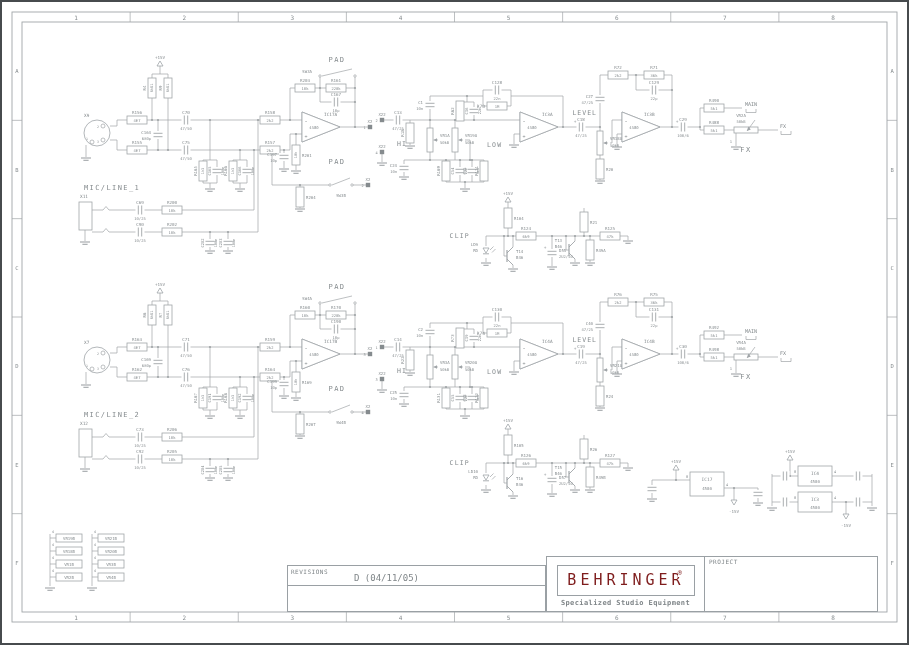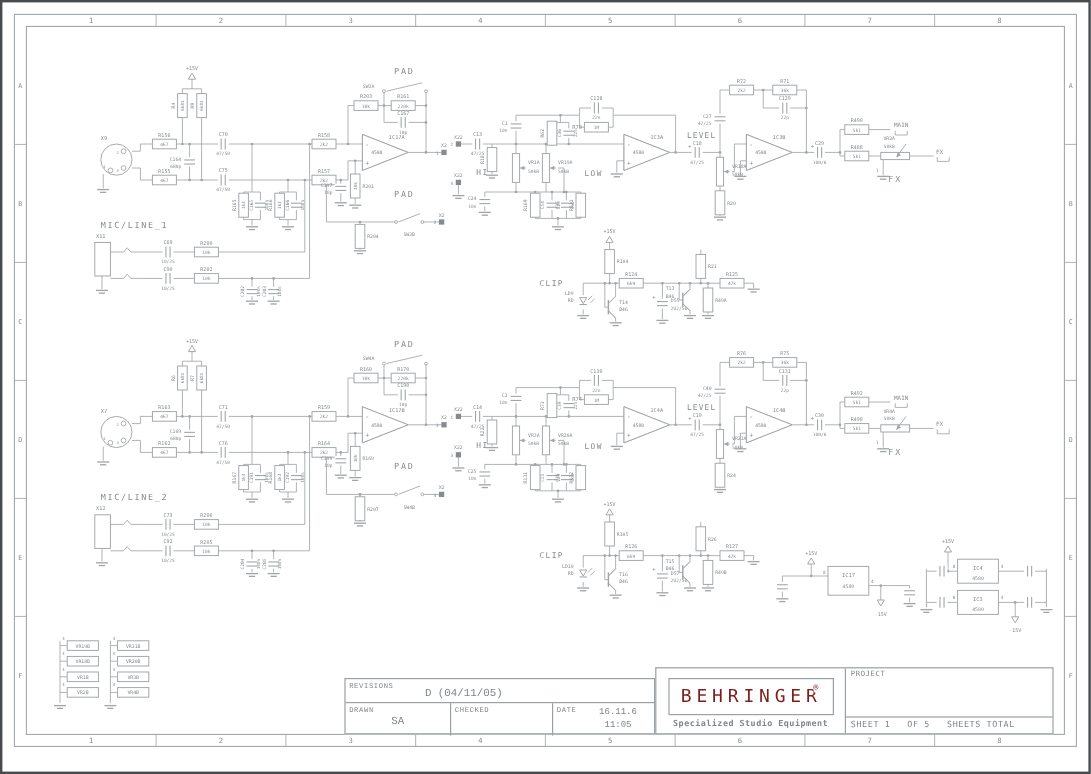--- a/index.html
+++ b/index.html
@@ -1657,49 +1657,33 @@
     <g>
       <line x1="45" y1="588" x2="55" y2="588" stroke="#a0a5a8" stroke-width="1.1"></line>
       <line x1="47.4" y1="590.3" x2="52.6" y2="590.3" stroke="#a0a5a8" stroke-width="1.1"></line>
     </g>
     <g>
       <line x1="87" y1="588" x2="97" y2="588" stroke="#a0a5a8" stroke-width="1.1"></line>
       <line x1="89.4" y1="590.3" x2="94.6" y2="590.3" stroke="#a0a5a8" stroke-width="1.1"></line>
     </g>
   </svg>
 
-<div id="revisions" class="blk" style="left:287px;top:565px;width:259px;height:47px;font-family:Liberation Mono, monospace;">
+<div id="revisions" class="blk" style="left:287px;top:565px;width:259px;height:47px;">
   <div class="rev-top">
     <span class="lbl">REVISIONS</span>
     <span class="rev-entry">D (04/11/05)</span>
-  </div>
-  <div class="rev-bot">
-    <div class="cell c1">
-      <span class="lbl">DRAWN</span>
-      <span class="val">SA</span>
-    </div>
-    <div class="cell c2">
-      <span class="lbl">CHECKED</span>
-      <span class="val"></span>
-    </div>
-    <div class="cell c3">
-      <span class="lbl">DATE</span>
-      <span class="val"><span>16.11.6</span><br>
-        <span>11:05</span></span>
-    </div>
   </div>
 </div>
 
 <div id="titleblock" class="blk" style="left:546px;top:556px;width:332px;height:56px;">
   <div id="tb-left">
     <div id="logo-box">
       <span>BEHRINGER</span>
       <span id="logo-reg">®</span>
     </div>
     <div id="tagline">Specialized Studio Equipment</div>
   </div>
   <div id="tb-right">
     <div class="lbl proj-label">PROJECT</div>
-    <div id="sheet-row">SHEET 1   OF 5   SHEETS TOTAL</div>
   </div>
 </div>
 
 <div id="page-edge"></div>
 
 </body></html>

